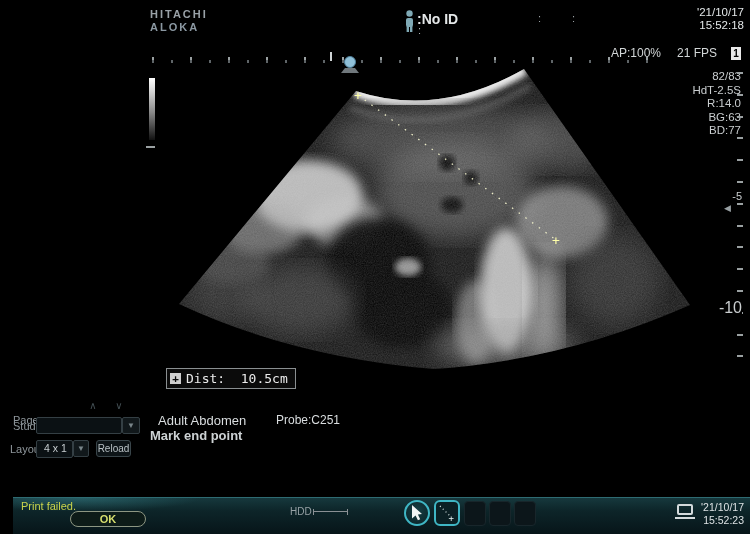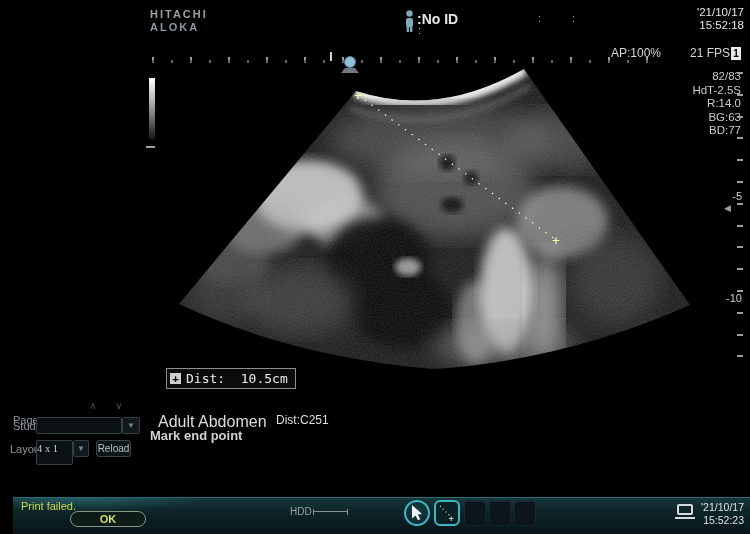--- a/index.html
+++ b/index.html
@@ -11,68 +11,68 @@
   .brand{left:150px;top:8px;font-size:11px;font-weight:bold;letter-spacing:2px;line-height:13px;color:#99a1a7;}
   .brand .l2{color:#8b98a2;}
   .noid{left:417px;top:11px;font-size:14px;color:#e4e7e8;font-weight:bold;}
   .pcolon{left:418px;top:24px;font-size:11px;color:#aeb4b6;}
   .fcolon-a{left:538px;top:12px;font-size:11px;color:#9aa1a4;}
   .fcolon-b{left:572px;top:12px;font-size:11px;color:#9aa1a4;}
   .hdatetime{right:6px;top:6px;text-align:right;font-size:11.5px;color:#e2e6e7;line-height:13px;}
 
   
   .ap{left:611px;top:46px;font-size:12px;color:#d2d6d7;text-align:center;}
-  .fps{right:9px;top:46px;display:flex;gap:1px;align-items:flex-end;}
+  .fps{right:9px;top:46px;display:flex;gap:14px;align-items:flex-end;}
   .fps-label{font-size:12px;color:#d2d6d7;}
   .fps-box{width:10px;height:13px;background:#e9e9e9;color:#000;font-size:10px;font-weight:bold;
            text-align:center;line-height:13px;}
   .params{right:9px;top:70px;text-align:right;font-size:11.5px;color:#c9cdcf;line-height:13.6px;}
   .params span{display:block;}
 
   
   .topruler-major{left:152px;top:57px;width:507px;height:6px;
      background:repeating-linear-gradient(90deg,#9aa0a2 0 2px,transparent 2px 38px);}
   .topruler-minor{left:152px;top:60px;width:507px;height:3px;
      background:repeating-linear-gradient(90deg,#5f6568 0 2px,transparent 2px 19px);}
   .center-tick{left:330px;top:52px;width:2px;height:9px;background:#cfd4d5;}
   .rruler{left:737px;top:72px;width:6px;height:288px;
      background:repeating-linear-gradient(180deg,#9aa0a2 0 2px,transparent 2px 21.8px);}
   .d5{left:708px;top:190px;width:34px;text-align:right;font-size:11px;color:#c9cdcf;background:#000;}
-  .d10{left:704px;top:292px;width:38px;text-align:right;font-size:11px;color:#c9cdcf;background:#000;}
+  .d10{left:704px;top:299px;width:38px;text-align:right;font-size:16px;color:#c9cdcf;background:#000;}
   .focus{left:724px;top:203px;font-size:9px;color:#98a0a3;}
   .graybar{left:149px;top:78px;width:6px;height:62px;
      background:linear-gradient(180deg,#ffffff,#d8d8d8 20%,#8a8a8a 55%,#2c2c2c 90%,#111111);}
   .graybar-tick{left:146px;top:146px;width:9px;height:2px;background:#9aa0a2;}
 
   
   .dist{left:166px;top:368px;display:flex;align-items:center;gap:5px;padding:2px 7px 2px 3px;
         border:1px solid #8a8f91;background:rgba(12,12,12,.92);
         font-family:"DejaVu Sans Mono",monospace;font-size:13px;color:#ececec;}
   .dist-plus{width:11px;height:11px;background:#cfcfcf;color:#0a0a0a;font-size:11px;line-height:11px;
         text-align:center;font-weight:bold;font-family:"DejaVu Sans Mono",monospace;}
   .dist-text{white-space:pre;}
 
   
-  .preset{left:158px;top:413px;font-size:16px;color:#d9dddf;}
+  .preset{left:158px;top:413px;font-size:13px;color:#d9dddf;}
   .probe{left:276px;top:413px;font-size:12px;color:#d9dddf;}
   .instruction{left:150px;top:428px;font-size:13px;font-weight:bold;color:#cdd2d4;}
 
   
   .plabel{font-size:11px;color:#8f979c;}
   .lbl-page{left:13px;top:414px;}
   .lbl-study{left:13px;top:420px;}
   .lbl-layout{left:10px;top:443px;}
   .pgbtn{width:18px;height:13px;color:#434f54;font-size:10px;line-height:13px;text-align:center;cursor:pointer;}
   .pg-up{left:84px;top:399px;}
   .pg-down{left:110px;top:399px;}
   .fieldbox{background:#0b1114;border:1px solid #343f44;border-radius:2px;box-sizing:border-box;}
   .sinput{left:36px;top:417px;width:86px;height:17px;color:#c6cccf;font-size:10.5px;line-height:15px;padding-left:5px;}
   .sdd{left:122px;top:417px;width:18px;height:17px;background:#11181b;color:#79858a;font-size:8px;
        text-align:center;line-height:16px;}
-  .lsel{left:36px;top:440px;width:37px;height:25px;color:#c6cccf;font-size:10.5px;line-height:15px;font-family:Liberation Serif, serif;}
+  .lsel{left:36px;top:440px;width:37px;height:18px;color:#c6cccf;font-size:10.5px;line-height:15px;padding-left:7px;}
   .ldd{left:73px;top:440px;width:16px;height:17px;background:#11181b;color:#79858a;font-size:8px;
        text-align:center;line-height:16px;}
   .reload{left:96px;top:440px;width:35px;height:17px;border:1px solid #39454a;border-radius:3px;background:#0d1417;
        color:#b9c1c5;font-size:10px;line-height:15px;text-align:center;box-sizing:border-box;cursor:pointer;}
 
   
   .sbar{left:13px;top:497px;width:750px;height:37px;
         background:linear-gradient(180deg,#16383d 0%,#0d2529 35%,#071519 100%);
         border-top:1px solid #2e6b72;box-sizing:border-box;}
   .sbar::before{content:"";position:absolute;left:0;top:0;width:280px;height:16px;
@@ -203,21 +203,21 @@
   <div class="abs focus">◀</div>
   <div class="abs graybar"></div>
   <div class="abs graybar-tick"></div>
 
   <div class="abs dist">
     <span class="dist-plus">+</span>
     <span class="dist-text">Dist:  10.5cm</span>
   </div>
 
   <div class="abs preset">Adult Abdomen</div>
-  <div class="abs probe">Dist:C251</div>
+  <div class="abs probe">Probe:C251</div>
   <div class="abs instruction">Mark end point</div>
 
   <div class="abs plabel lbl-page">Page</div>
   <div class="abs pgbtn pg-up">∧</div>
   <div class="abs pgbtn pg-down">∨</div>
   <div class="abs plabel lbl-study">Study</div>
   <div class="abs fieldbox sinput"></div>
   <div class="abs fieldbox sdd">
     <span>▼</span>
   </div>

